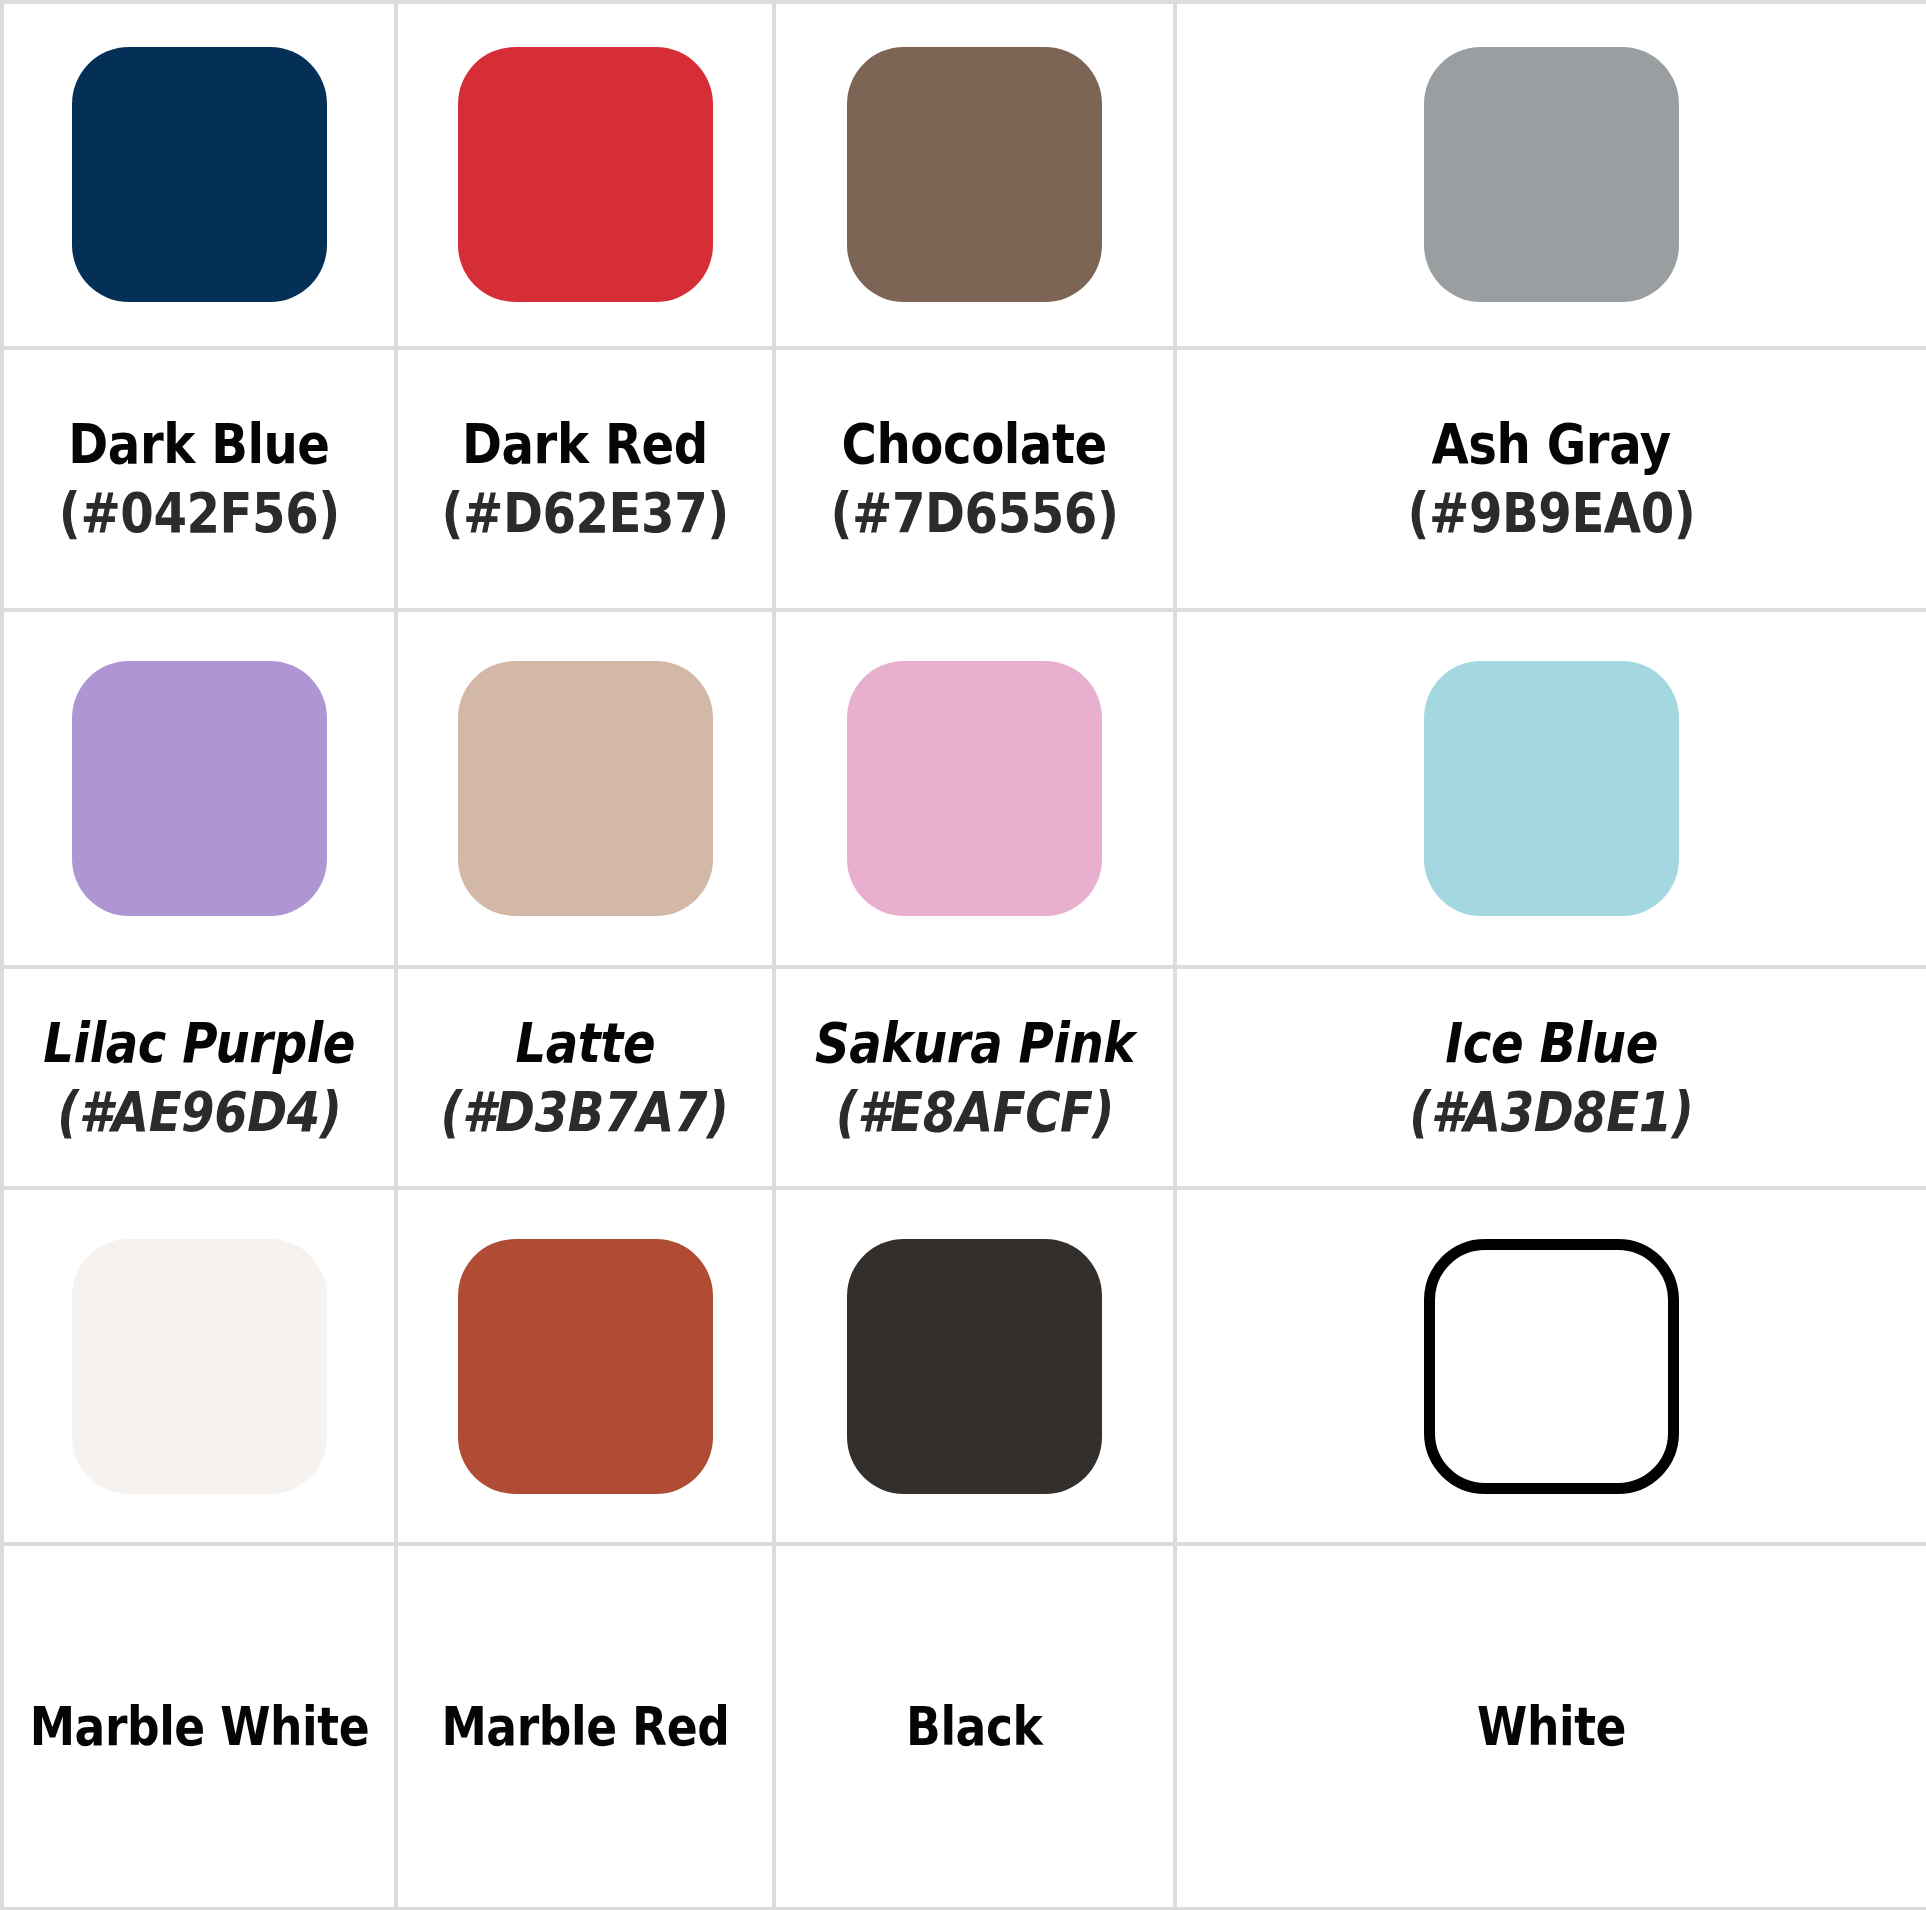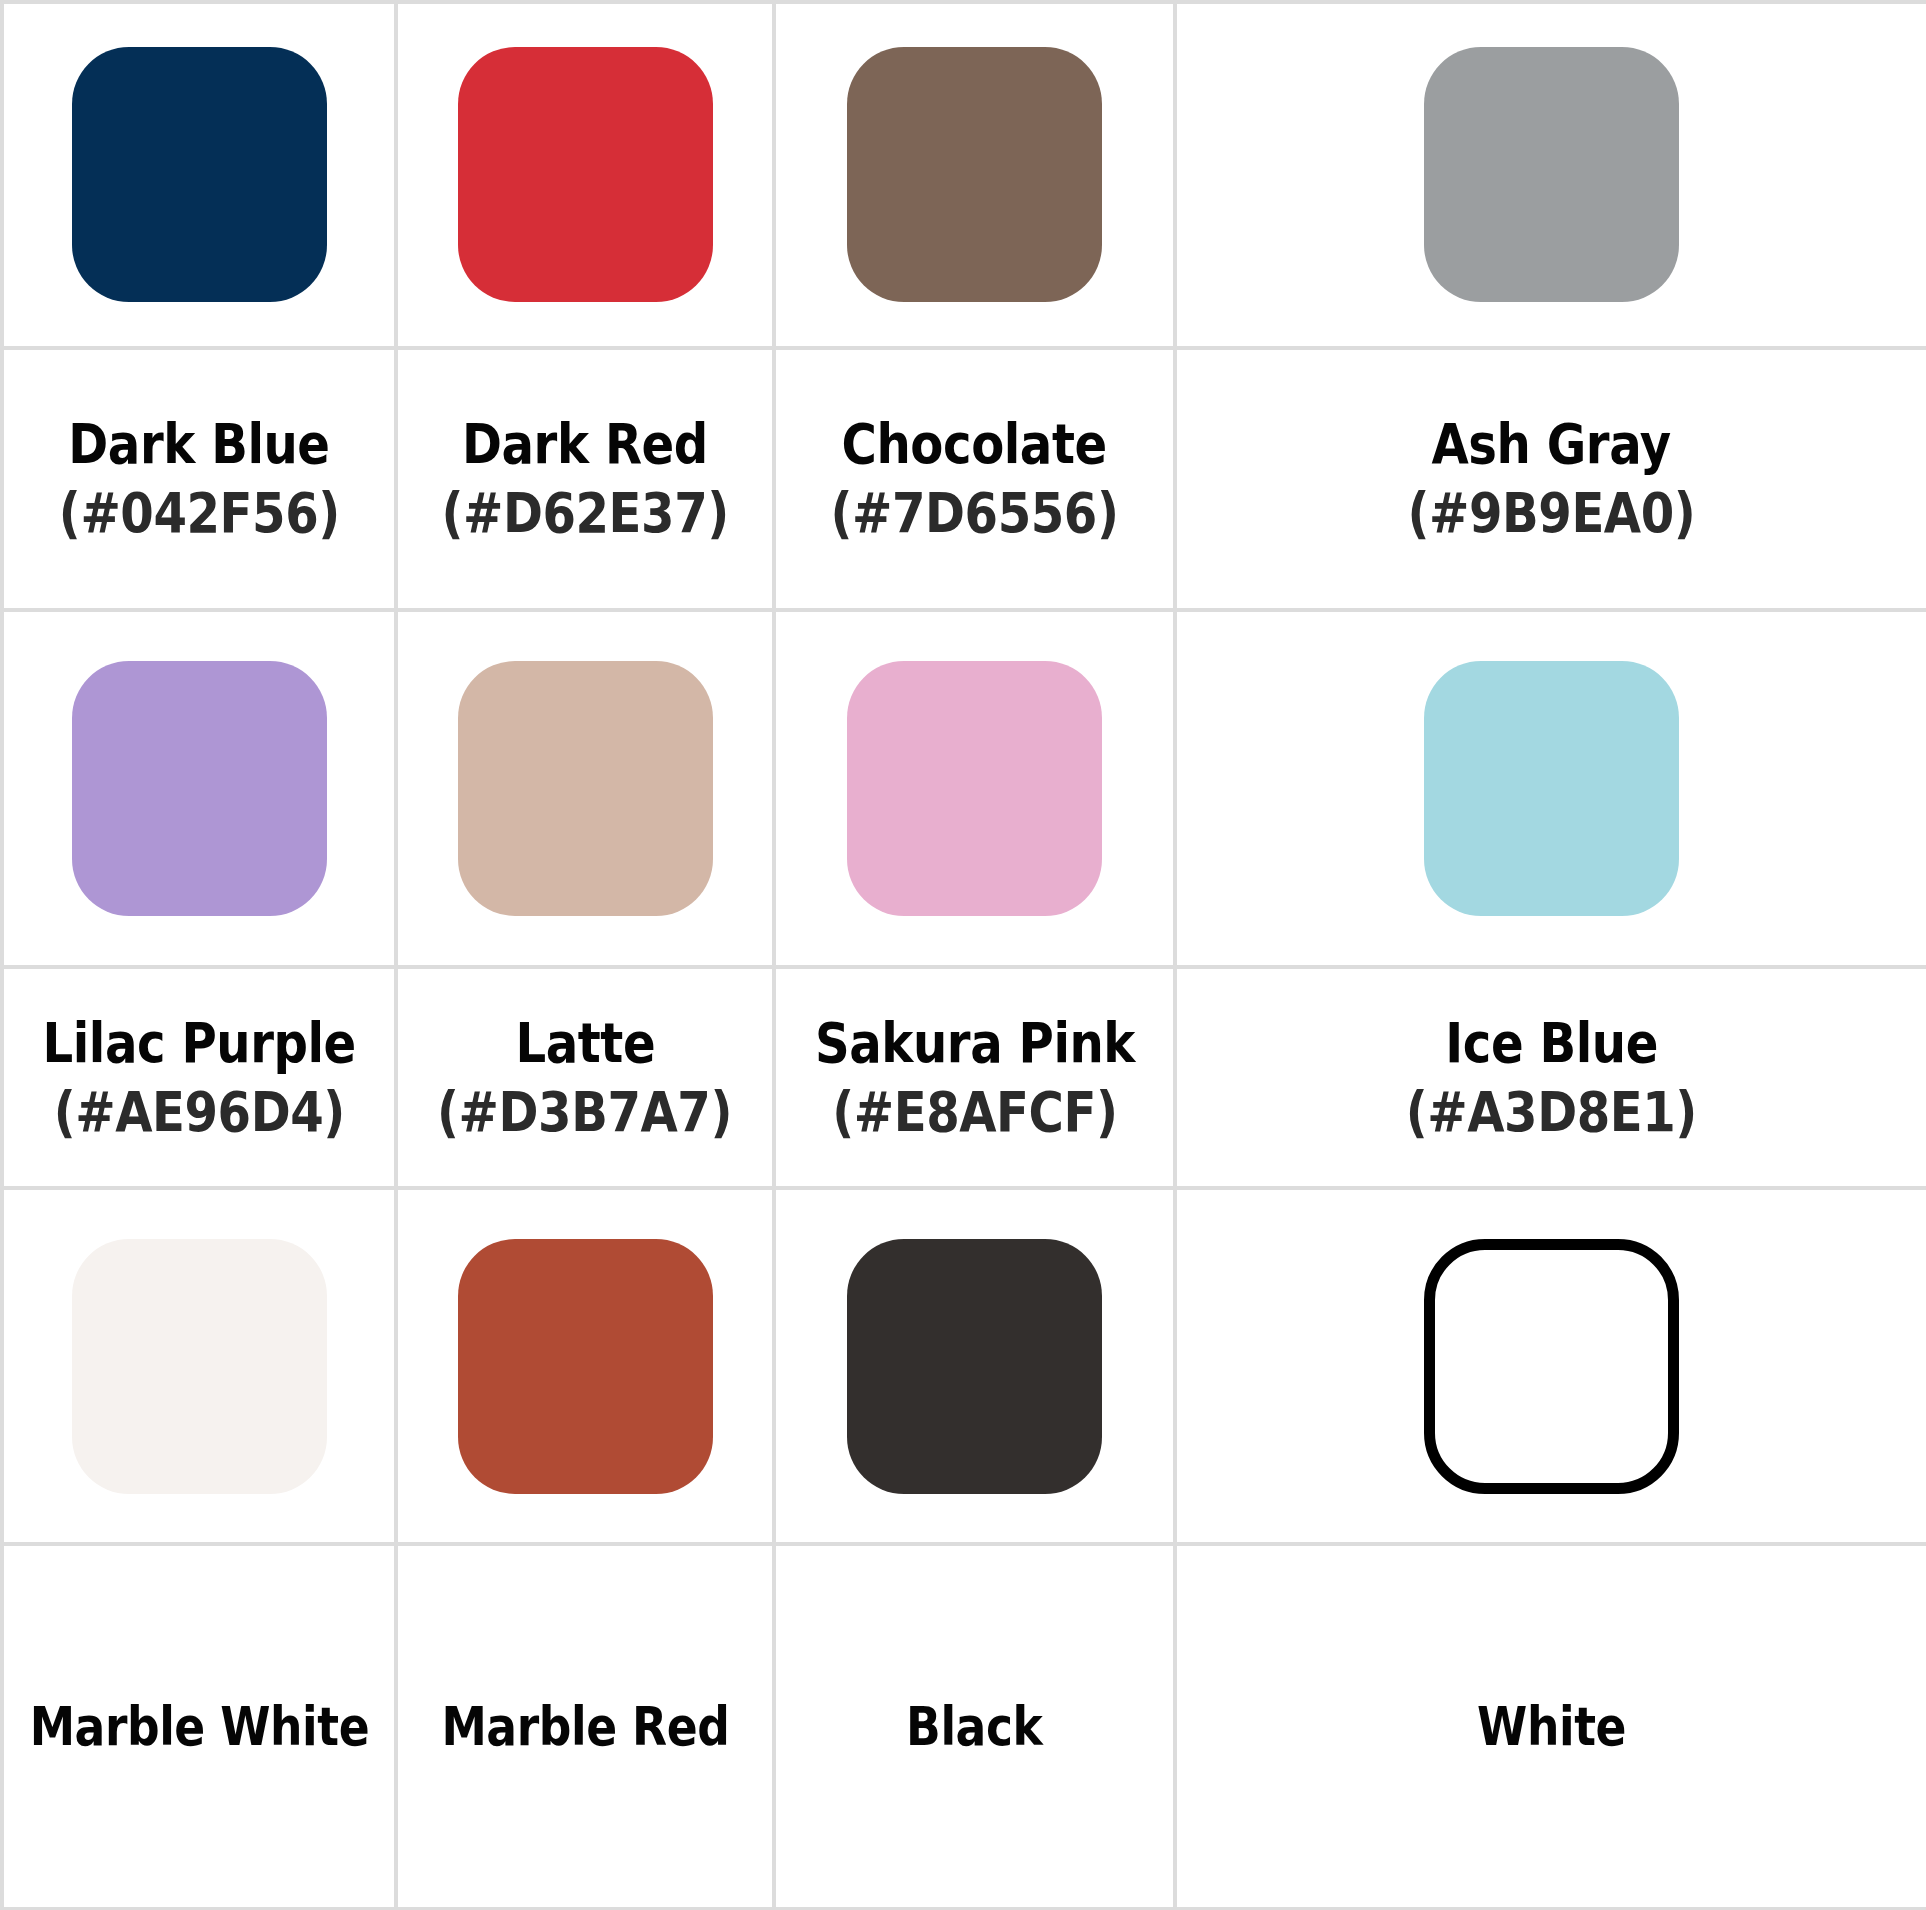--- a/index.html
+++ b/index.html
@@ -37,21 +37,21 @@
     box-sizing: border-box;
   }
 
   
   tr.swatch-row td { height: 310px; }
   tr.swatch-row.r2 td { height: 320px; }
   tr.swatch-row.r3 td { height: 319px; }
 
   
   tr.label-row td { height: 235px; }
-  tr.label-row.r2 td { height: 198px; }
+  tr.label-row.r2 td { height: 198px; font-style: italic; }
   tr.label-row.r3 td { height: 327px; }
 
   .swatch-cell {
     display: flex;
     align-items: center;
     justify-content: center;
     width: 100%;
     height: 100%;
   }
 

